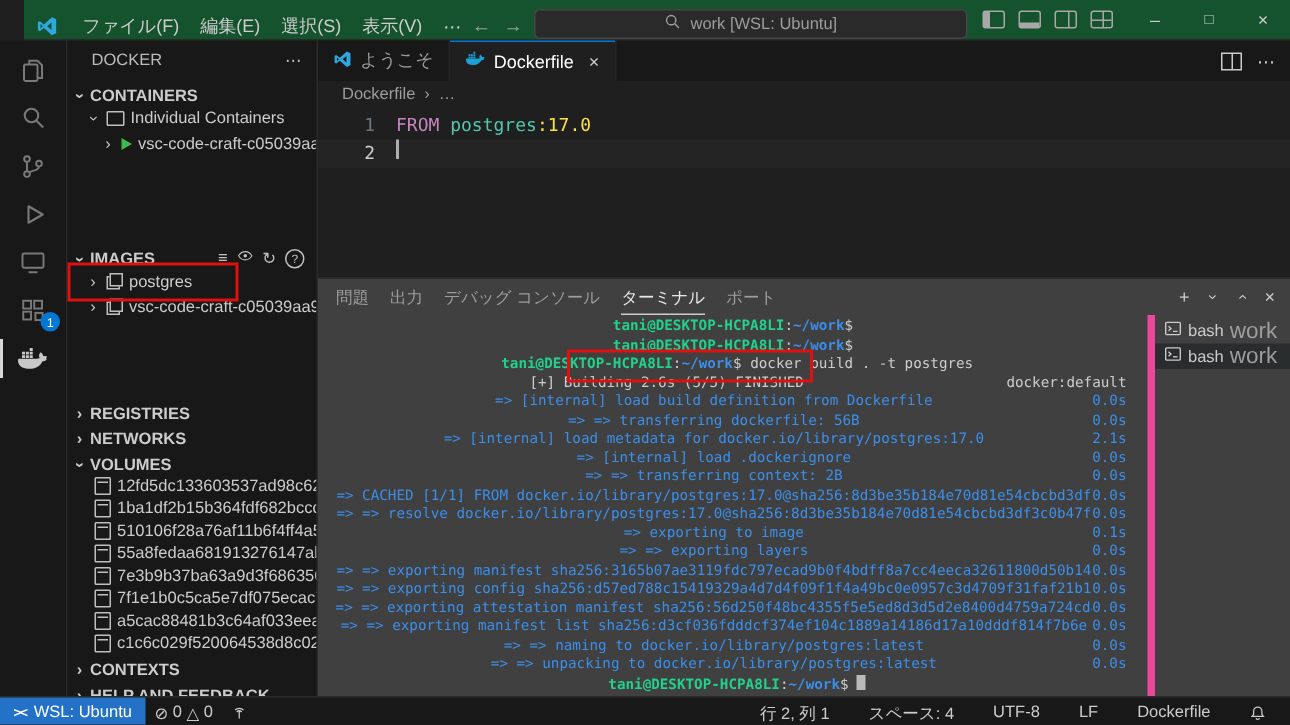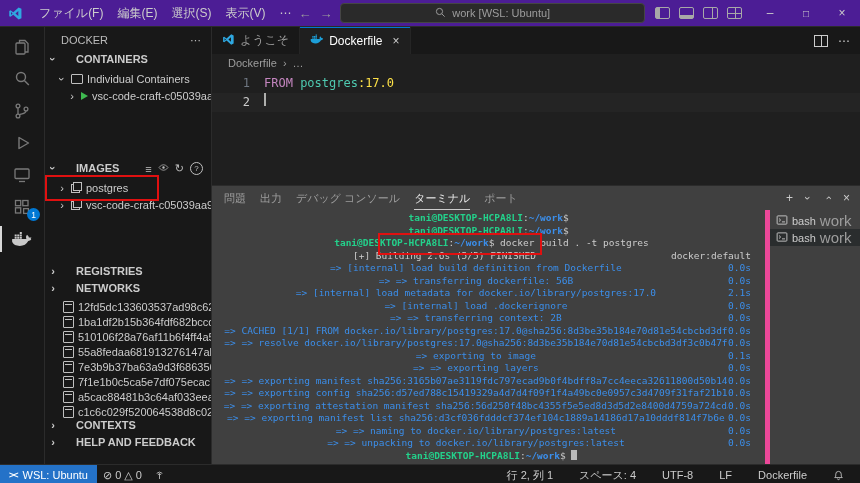--- a/index.html
+++ b/index.html
@@ -1,22 +1,22 @@
 <!DOCTYPE html>
 <html><head>
 <meta charset="utf-8">
 <style>
   html,body{margin:0;padding:0;width:860px;height:483px;overflow:hidden;
     background:#1f1f1f;color:#cccccc;font-family:"Liberation Sans",sans-serif;font-size:12px;}
   body{position:relative;}
   .trunc{white-space:nowrap;overflow:hidden;text-overflow:clip;}
 
   
-  .titlebar{height:26px;background:#4c1d95;border-bottom:1px solid #2b2b2b;
-    display:flex;align-items:center;}
+  .titlebar{height:26px;background:#14532d;border-bottom:1px solid #2b2b2b;
+    display:flex;align-items:flex-end;margin-left:16px;}
   .tb-left{display:flex;align-items:center;flex:0 0 auto;}
   .logo{width:18px;height:16px;margin:0 6px 0 8px;display:flex;align-items:center;}
   .menus{display:flex;align-items:center;}
   .menu{padding:0 7px;font-size:12px;color:#cccccc;cursor:default;}
   .tb-center{flex:1 1 auto;display:flex;justify-content:center;align-items:center;gap:8px;min-width:0;}
   .navarrow{color:#9d9d9d;font-size:13px;}
   .searchbox{width:330px;height:18px;background:#2a2a2a;border:1px solid #454545;border-radius:4px;
     display:flex;align-items:center;justify-content:center;gap:6px;color:#9d9d9d;font-size:11px;}
   .tb-right{flex:0 0 auto;display:flex;align-items:center;}
   .lics{display:flex;gap:9px;align-items:center;padding:0 10px;}
@@ -38,21 +38,21 @@
   .ab-item{height:32px;display:flex;align-items:center;justify-content:center;position:relative;}
   .ab-item svg{opacity:.85;}
   .ab-item.active::before{content:"";position:absolute;left:0;top:3px;bottom:3px;width:2px;background:#d7d7d7;}
   .badge{position:absolute;right:4px;bottom:2px;min-width:13px;height:13px;border-radius:7px;
     background:#0078d4;color:#fff;font-size:8.5px;display:flex;align-items:center;justify-content:center;}
 
   
   .sidebar{width:166px;flex:none;background:#181818;border-right:1px solid #2b2b2b;overflow:hidden;font-size:11px;}
   .sb-title{height:26px;display:flex;align-items:center;padding:0 10px 0 16px;color:#bbbbbb;}
   .sb-title .sp{flex:1;}
-  .sect{height:17px;display:flex;align-items:flex-start;font-weight:700;color:#cccccc;padding-left:3px;gap:18px;}
+  .sect{height:17px;display:flex;align-items:flex-end;font-weight:700;color:#cccccc;padding-left:3px;gap:2px;}
   .sect .acts{margin-left:auto;display:flex;align-items:center;gap:6px;padding-right:8px;font-weight:400;color:#c0c0c0;}
   .chev{display:inline-block;width:10px;text-align:center;color:#cccccc;font-size:11px;flex:none;}
   .chev.down{transform:rotate(90deg);}
   .row{height:17px;display:flex;align-items:center;padding-left:12px;gap:4px;color:#cccccc;white-space:nowrap;overflow:hidden;}
   .row.vol{height:15px;padding-left:18px;}
   .spacer58{height:58px;} .spacer52{height:52px;}
   .boxic{width:10px;height:8px;border:1px solid #c0c0c0;border-radius:1px;flex:none;}
   .playic{width:0;height:0;border-left:7px solid #3fb950;border-top:4.5px solid transparent;border-bottom:4.5px solid transparent;flex:none;}
   .imgic{width:11px;height:11px;position:relative;flex:none;}
   .imgic::before{content:"";position:absolute;left:0;bottom:0;width:7px;height:7px;border:1px solid #c0c0c0;}
@@ -265,20 +265,24 @@
 
     <div class="spacer52"></div>
 
     <div class="sect">
       <span class="chev">›</span>
       <span>REGISTRIES</span>
     </div>
     <div class="sect">
       <span class="chev">›</span>
       <span>NETWORKS</span>
+    </div>
+    <div class="sect">
+      <span class="chev down">›</span>
+      <span>VOLUMES</span>
     </div>
 
     <div class="row vol">
         <span class="volic"></span>
         <span class="trunc">12fd5dc133603537ad98c627cf8...</span>
       </div>
     <div class="row vol">
         <span class="volic"></span>
         <span class="trunc">1ba1df2b15b364fdf682bccd0f4...</span>
       </div>

